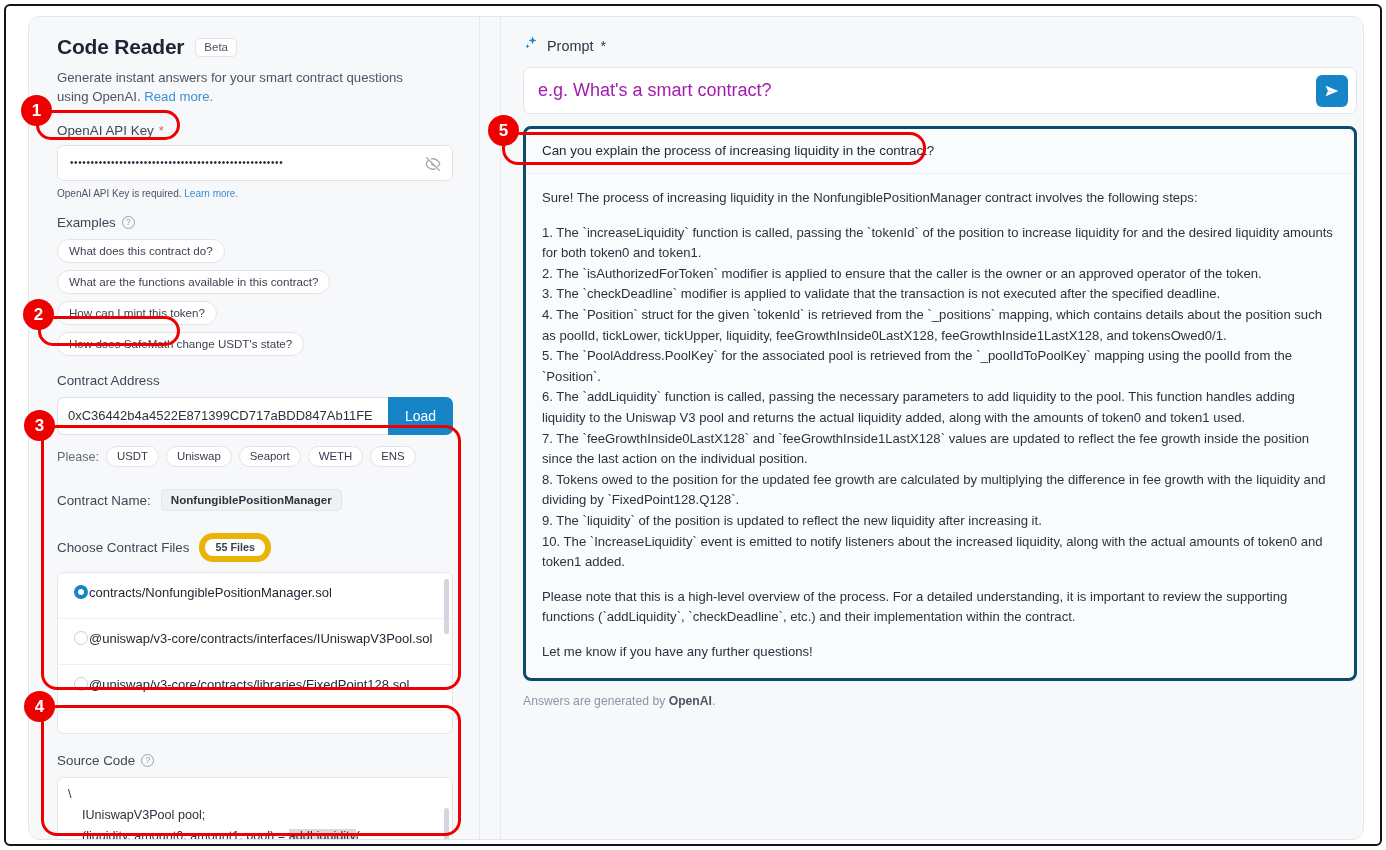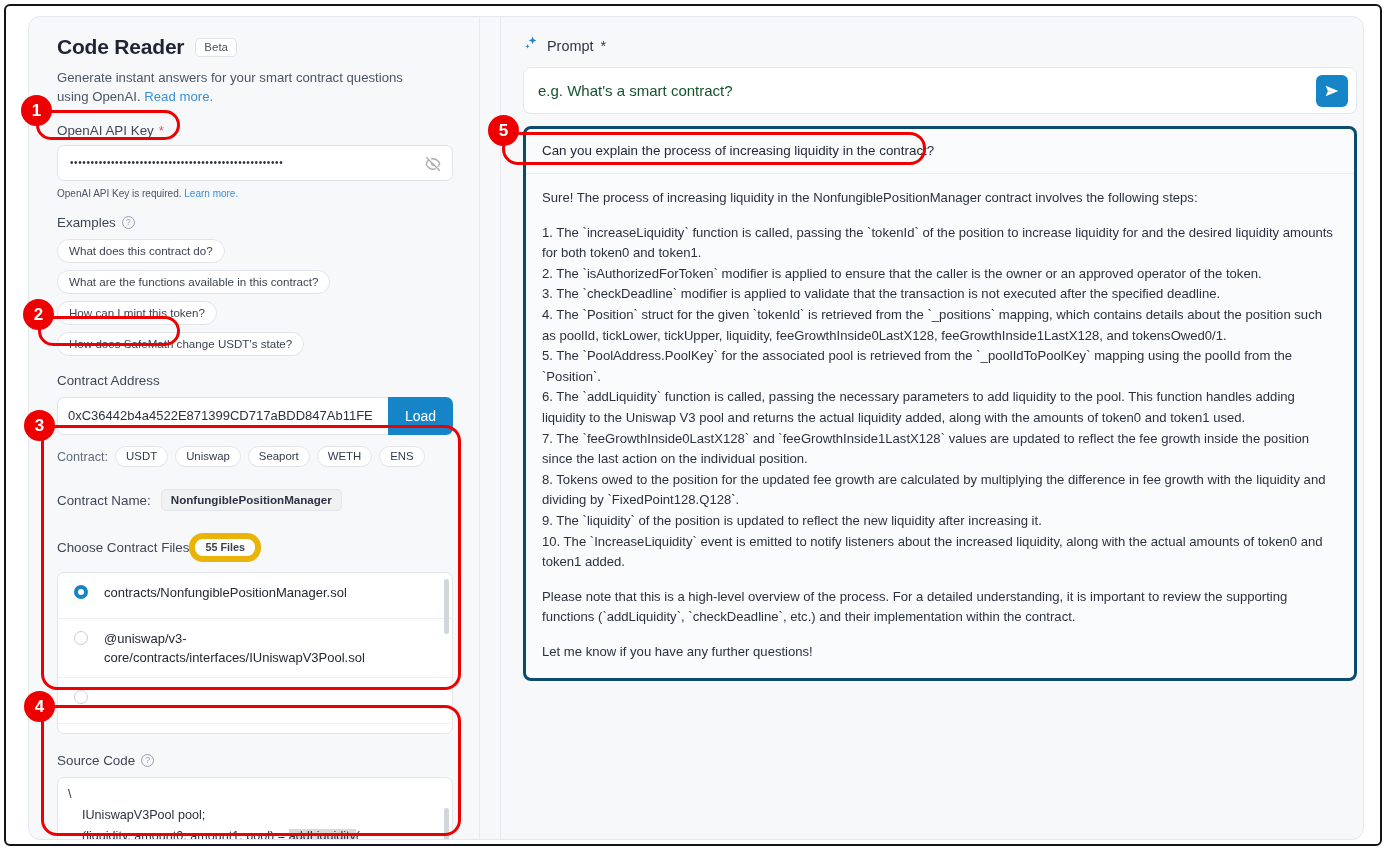--- a/index.html
+++ b/index.html
@@ -153,37 +153,37 @@
     background: #ffffff; border: 1px solid #e0e4ea;
     border-radius: 13px; padding: 3px 10px 4px 10px;
     font-size: 11.4px; color: #333b49; font-weight: 500;
   }
   .cname-row { margin-top: 22px; display: flex; align-items: center; gap: 10px; }
   .cname-lbl { font-size: 13.4px; color: #3f4756; }
   .cname-val {
     background: #f0f1f3; border: 1px solid #e2e5ea; border-radius: 5px;
     padding: 3px 9px 4px 9px; font-size: 11.6px; color: #2c3340; font-weight: 600;
   }
-  .files-hdr { margin-top: 22px; display: flex; align-items: center; }
+  .files-hdr { margin-top: 22px; display: flex; align-items: center; gap: 10px; }
   .files-lbl { font-size: 13.4px; color: #3f4756; }
   .files-count {
     background: #ffffff; border: 6px solid #eab308; border-radius: 14px;
     padding: 2px 10px 3px 10px; font-size: 10.8px; color: #39404e; font-weight: bold;
   }
   .file-list {
     margin-top: 10px;
     width: 396px; height: 162px;
     background: #ffffff;
     border: 1px solid #e3e6ec;
     border-radius: 7px;
     overflow: hidden;
     position: relative;
   }
   .file-row {
-    display: flex; align-items: flex-start; gap: 16px;
+    display: flex; align-items: flex-start; gap: 1px;
     padding: 10px 14px 10px 16px;
     border-bottom: 1px solid #eef0f3;
     min-height: 46px;
   }
   .radio {
     width: 14px; height: 14px; border-radius: 50%;
     border: 1.4px solid #c9cfd8; background: #fff;
     flex: 0 0 auto; margin-top: 2px;
   }
   .radio.sel {
@@ -235,21 +235,21 @@
   .prompt-input-wrap {
     margin-top: 11px;
     width: 834px; height: 47px;
     background: #ffffff;
     border: 1px solid #e3e6ec;
     border-radius: 8px;
     display: flex; align-items: center;
     position: relative;
   }
   .prompt-placeholder {
-    padding-left: 14px; font-size: 15px; color: #14532d;
+    padding-left: 14px; font-size: 18px; color: #a21caf;
   }
   .send-btn {
     position: absolute; right: 8px; top: 7px;
     width: 32px; height: 32px;
     background: #1685c7; border-radius: 6px;
     display: flex; align-items: center; justify-content: center;
   }
   .answer-card {
     margin-top: 12px;
     width: 834px;
@@ -349,21 +349,21 @@
         <div class="field-label">
           <span>Contract Address</span>
         </div>
 
         <div class="addr-row">
           <div class="addr-input">0xC36442b4a4522E871399CD717aBDD847Ab11FE</div>
           <div class="load-btn">Load</div>
         </div>
 
         <div class="popular-row">
-          <span class="popular-lbl">Contract:</span>
+          <span class="popular-lbl">Please:</span>
           <span class="pchip">USDT</span>
           <span class="pchip">Uniswap</span>
           <span class="pchip">Seaport</span>
           <span class="pchip">WETH</span>
           <span class="pchip">ENS</span>
         </div>
 
         <div class="cname-row">
           <span class="cname-lbl">Contract Name:</span>
           <span class="cname-val">NonfungiblePositionManager</span>
@@ -378,20 +378,21 @@
           <div class="file-row">
             <span class="radio sel"></span>
             <span class="file-name">contracts/NonfungiblePositionManager.sol</span>
           </div>
           <div class="file-row">
             <span class="radio"></span>
             <span class="file-name">@uniswap/v3-core/contracts/interfaces/IUniswapV3Pool.sol</span>
           </div>
           <div class="file-row">
             <span class="radio"></span>
+            <span class="file-name">@uniswap/v3-core/contracts/libraries/FixedPoint128.sol</span>
           </div>
           <div class="file-row">
             
             
           </div>
           <div class="list-scroll"></div>
         </div>
 
         <div class="src-lbl">
           <span>Source Code</span>
@@ -443,20 +444,23 @@
 6. The `addLiquidity` function is called, passing the necessary parameters to add liquidity to the pool. This function handles adding liquidity to the Uniswap V3 pool and returns the actual liquidity added, along with the amounts of token0 and token1 used.
 7. The `feeGrowthInside0LastX128` and `feeGrowthInside1LastX128` values are updated to reflect the fee growth inside the position since the last action on the individual position.
 8. Tokens owed to the position for the updated fee growth are calculated by multiplying the difference in fee growth with the liquidity and dividing by `FixedPoint128.Q128`.
 9. The `liquidity` of the position is updated to reflect the new liquidity after increasing it.
 10. The `IncreaseLiquidity` event is emitted to notify listeners about the increased liquidity, along with the actual amounts of token0 and token1 added.</p>
             <p>Please note that this is a high-level overview of the process. For a detailed understanding, it is important to review the supporting functions (`addLiquidity`, `checkDeadline`, etc.) and their implementation within the contract.</p>
             <p>Let me know if you have any further questions!</p>
           </div>
         </div>
 
+        <div class="footnote">
+          <span>Answers are generated by </span><b>OpenAI</b><span>.</span>
+        </div>
 
       </div>
 
     </div>
 
     <div class="anno-box" style="left:30px; top:104px; width:144px; height:30px;"></div>
     <div class="anno-num" style="left:15px; top:89px;">
         <span>1</span>
       </div>
 

